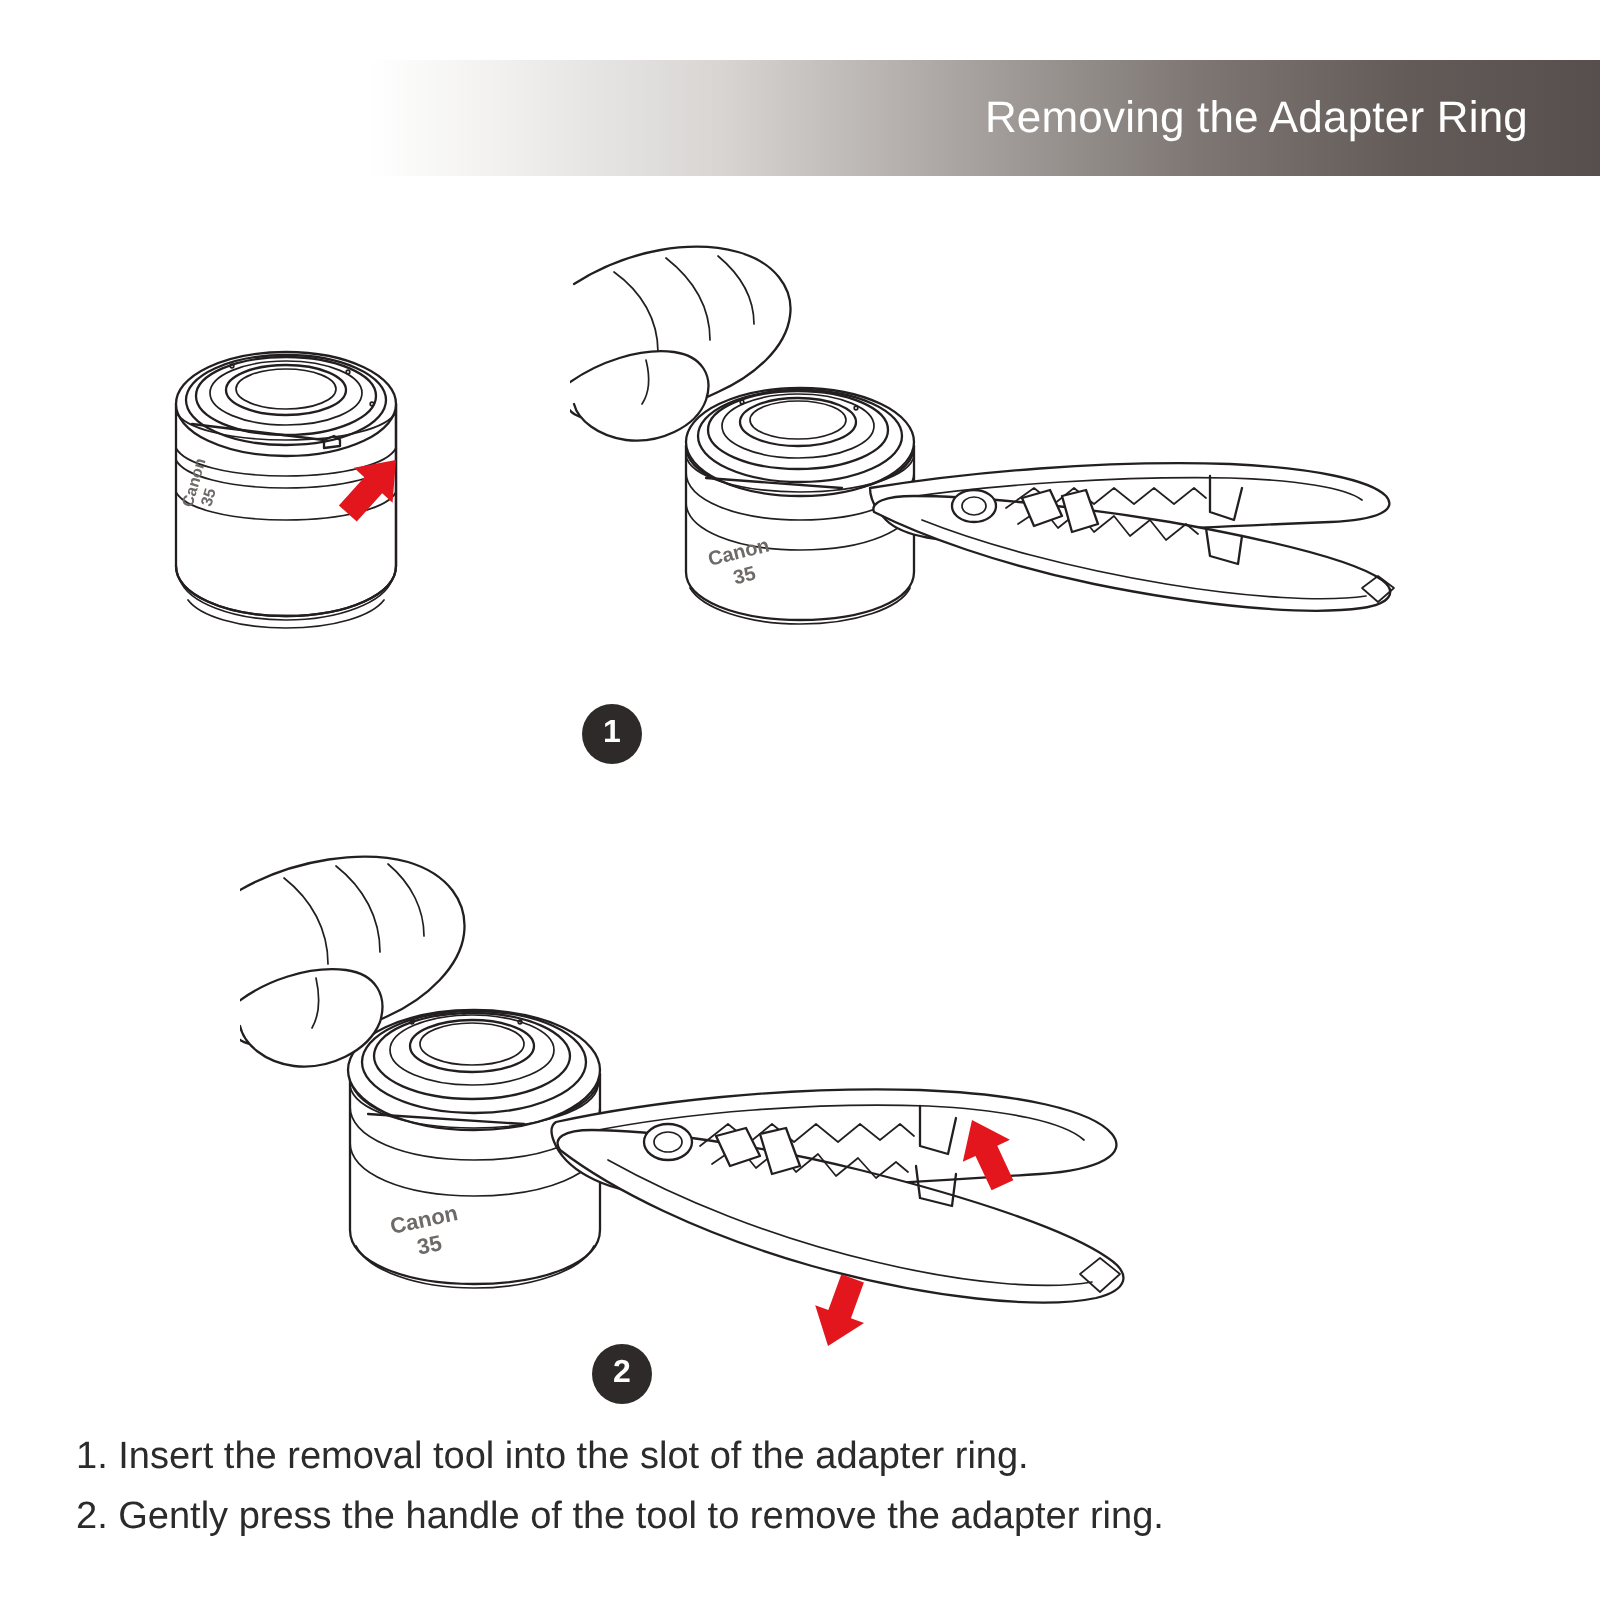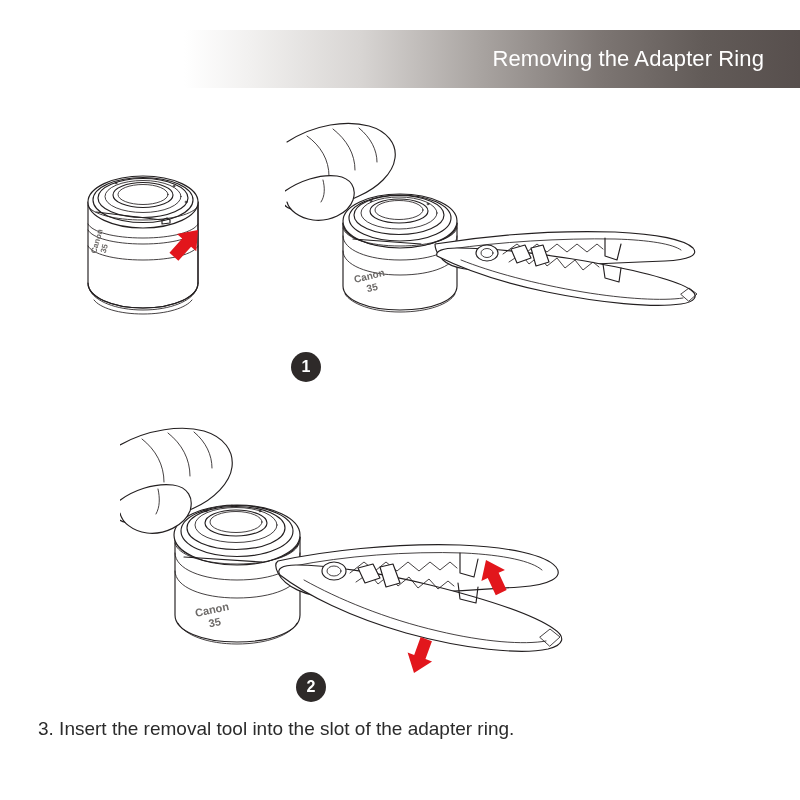--- a/index.html
+++ b/index.html
@@ -331,16 +331,17 @@
       <g class="arrow" transform="translate(294,248) rotate(-70)">
         <path d="M0,0 L17,-13 L17,-6 L36,-6 L36,6 L17,6 L17,13 Z"></path>
       </g>
     </svg>
   </div>
 
   <div class="step-badge" id="badge-1">1</div>
   <div class="step-badge" id="badge-2">2</div>
 
   <div class="captions">
-    <div class="caption-line">3. Insert the removal tool into the slot of the adapter ring.</div>
+    <div class="caption-line">1. Insert the removal tool into the slot of the adapter ring.</div>
+    <div class="caption-line">2. Gently press the handle of the tool to remove the adapter ring.</div>
   </div>
 
 </div>
 
 </body></html>

